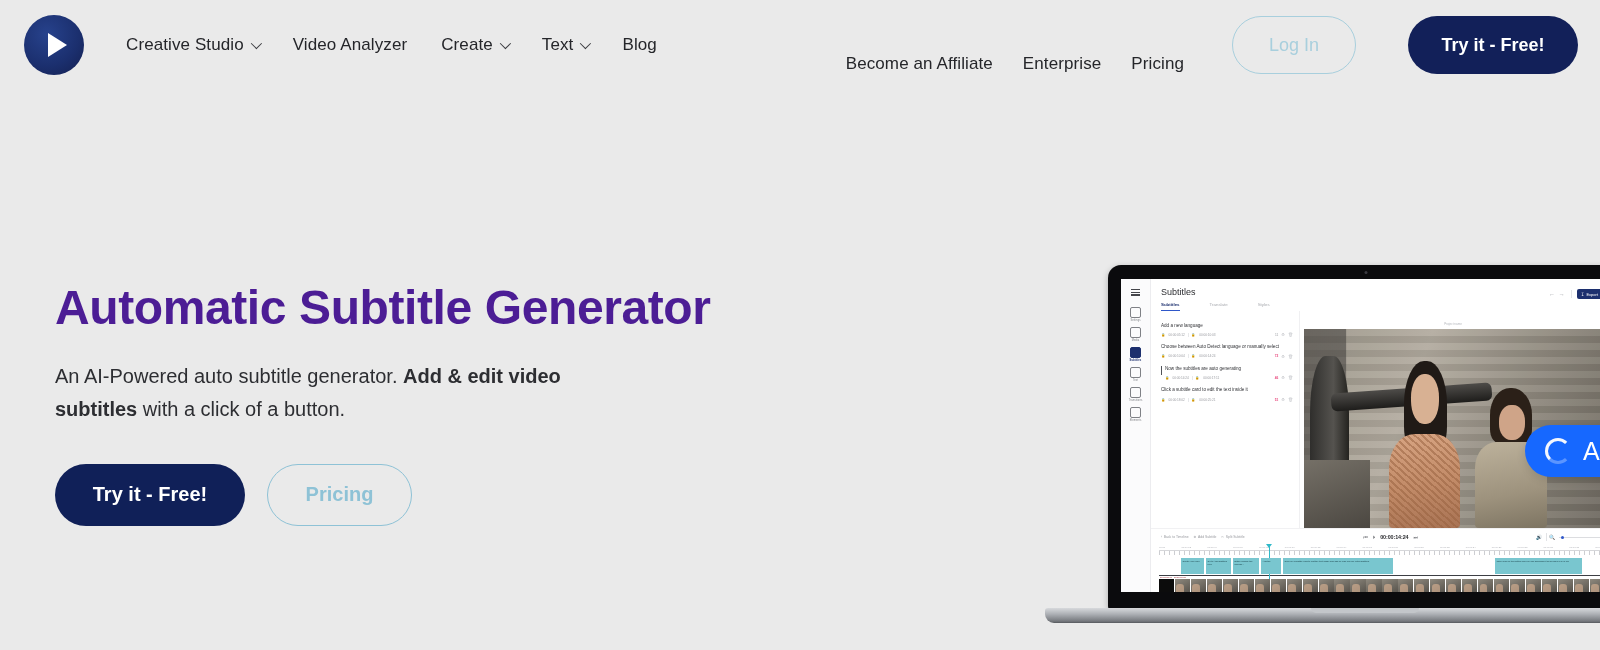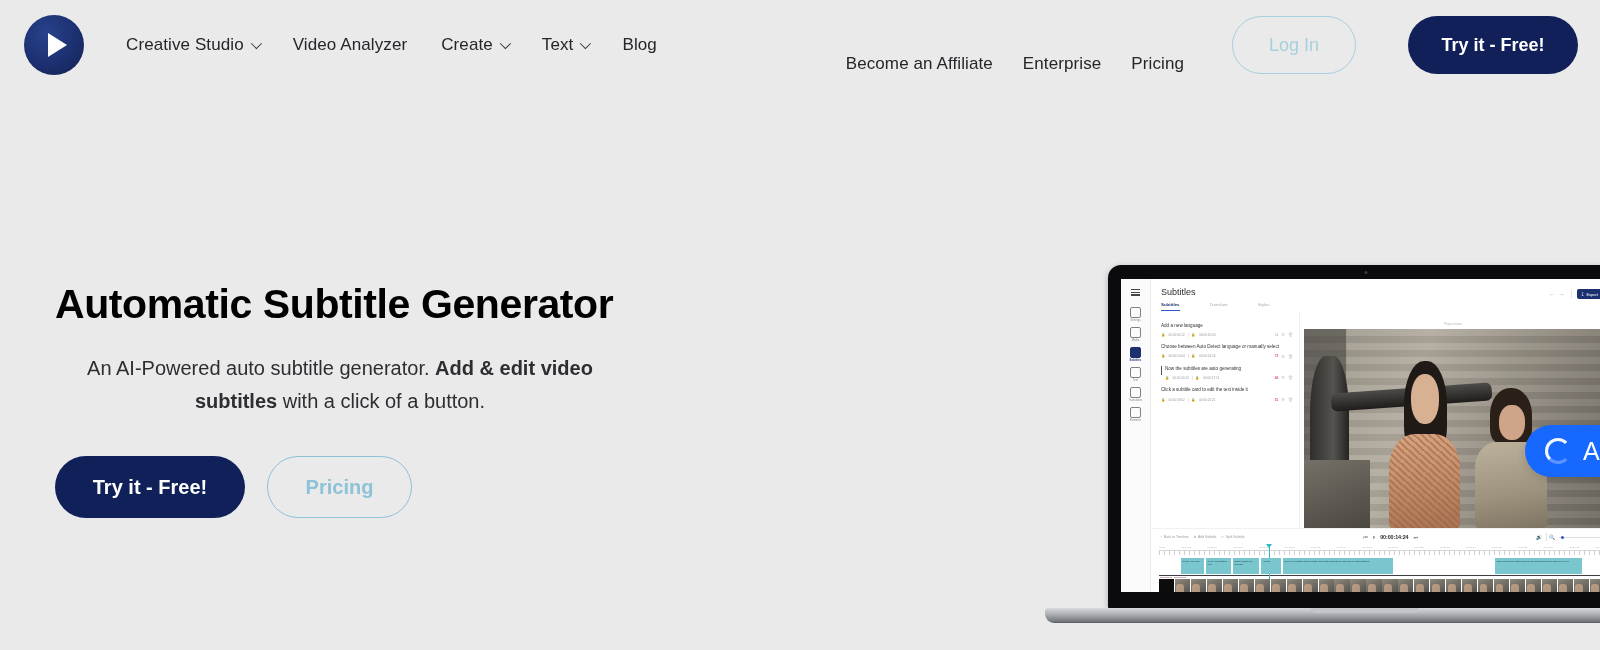--- a/index.html
+++ b/index.html
@@ -84,33 +84,32 @@
   .hero {
     display: flex;
     height: 560px;
     padding-left: 55px;
   }
   .hero-left {
     width: 760px;
     padding-top: 192px;
   }
   h1.headline {
-    font-size: 41px;
+    font-size: 48px;
     font-weight: bold;
-    color: #000000;
+    color: #4c1d95;
     letter-spacing: -.4px;
     line-height: 1.08;
   }
   .subhead {
     margin-top: 26px;
     font-size: 20px;
     color: #2d2e32;
     line-height: 1.65;
     max-width: 570px;
-    text-align: center;
   }
   .subhead b { font-weight: bold; }
   .hero-ctas {
     margin-top: 38px;
     display: flex; align-items: center; gap: 22px;
   }
   .btn-try-hero {
     width: 190px; height: 62px;
     border-radius: 32px; border: none;
     background: #102058;

